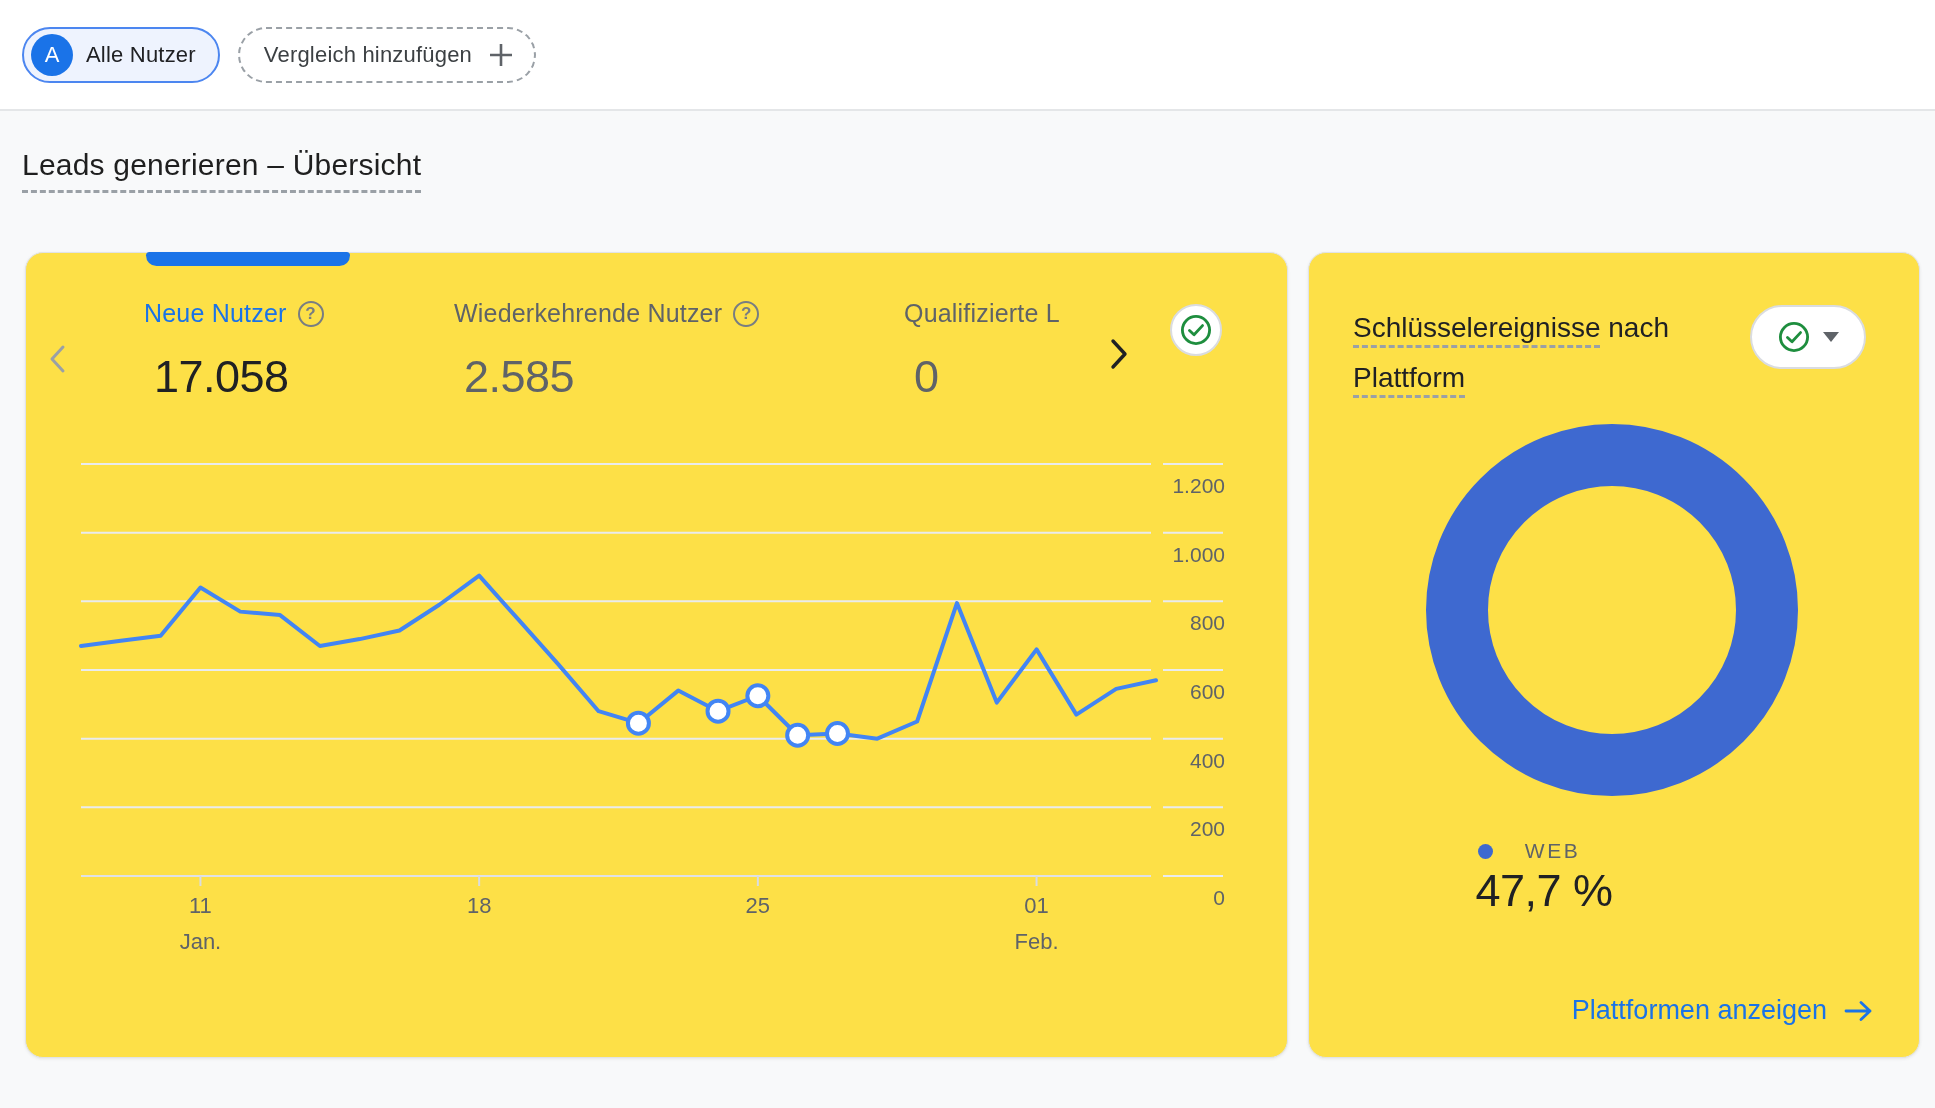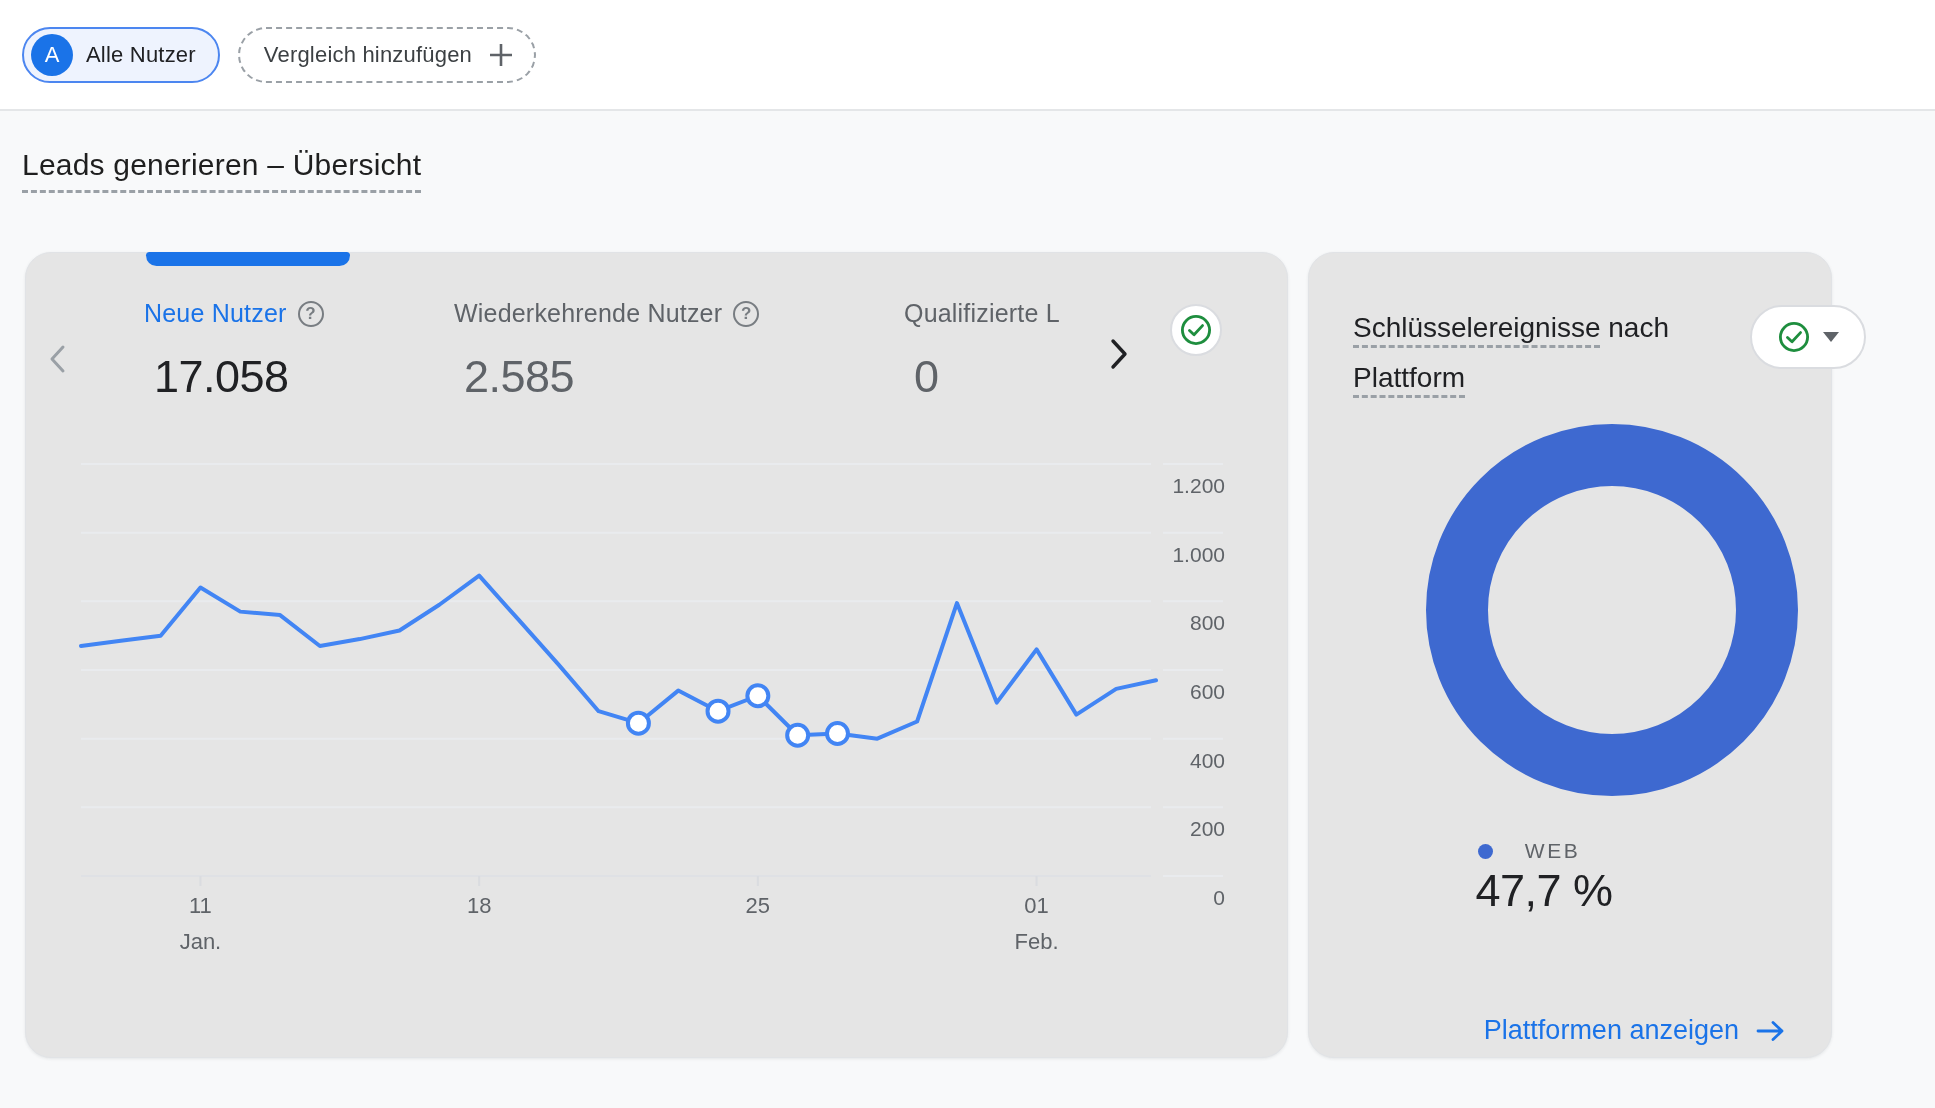--- a/index.html
+++ b/index.html
@@ -26,26 +26,26 @@
   .chip-add { border:2px dashed #9aa0a6; padding:0 18px 0 24px; gap:14px; }
   .chip-add .chip-label { font-weight:500; color:#3c4043; }
 
   
   h1.page-title { margin:37px 0 0 22px; font-size:30px; font-weight:400; color:#1f1f1f; letter-spacing:.2px; }
   h1.page-title .dashed-u { border-bottom:3px dashed #9aa0a6; padding-bottom:9px; }
 
   
   .cards { display:flex; gap:20px; margin:70px 15px 0 25px; align-items:flex-start; }
   .card {
-    position:relative; background:#e5e5e5; height:806px;
-    border:1px solid #e1e3e6; border-radius:26px;
+    position:relative; background:#fde047; height:806px;
+    border:1px solid #e1e3e6; border-radius:18px;
     box-shadow:0 1px 3px rgba(60,64,67,.10);
   }
   .metrics-card { width:1263px; }
-  .platform-card { width:524px; }
+  .platform-card { width:612px; }
 
   
   .tab-indicator {
     position:absolute; left:120px; top:-1px; width:204px; height:14px;
     background:#1a73e8; border-radius:4px 4px 12px 12px;
   }
   .carousel-btn { position:absolute; background:none; border:none; padding:0; cursor:pointer; line-height:0; }
   .carousel-prev { left:16px; top:88px; }
   .carousel-next { left:1074px; top:82px; }
   .metric { position:absolute; top:46px; }
@@ -76,21 +76,21 @@
     display:flex; align-items:center; justify-content:center; gap:12px; cursor:pointer;
   }
   .caret-down { width:0; height:0; border-left:8px solid transparent; border-right:8px solid transparent; border-top:10px solid #5f6368; }
   #donut-svg { position:absolute; left:117px; top:171px; }
   .legend-row { position:absolute; left:0; top:586px; width:440px; display:flex; align-items:center; justify-content:center; gap:32px; }
   .legend-dot { width:15px; height:15px; border-radius:50%; }
   .legend-label { font-size:21px; letter-spacing:2.5px; color:#5f6368; font-weight:500; }
   .legend-value { position:absolute; left:0; top:612px; width:470px; text-align:center; font-size:45px; color:#202124; letter-spacing:-.5px; }
   .pc-link {
     position:absolute; right:44px; top:742px; display:flex; align-items:center; gap:16px;
-    color:#1a73e8; font-size:27px; font-weight:500; text-decoration:none; cursor:pointer;margin-top:20px;
+    color:#1a73e8; font-size:27px; font-weight:500; text-decoration:none; cursor:pointer;
   }
 </style>
 </head>
 <body>
 
 <div class="topbar">
   <div class="chip chip-audience">
     <span class="avatar">A</span>
     <span class="chip-label">Alle Nutzer</span>
   </div>

